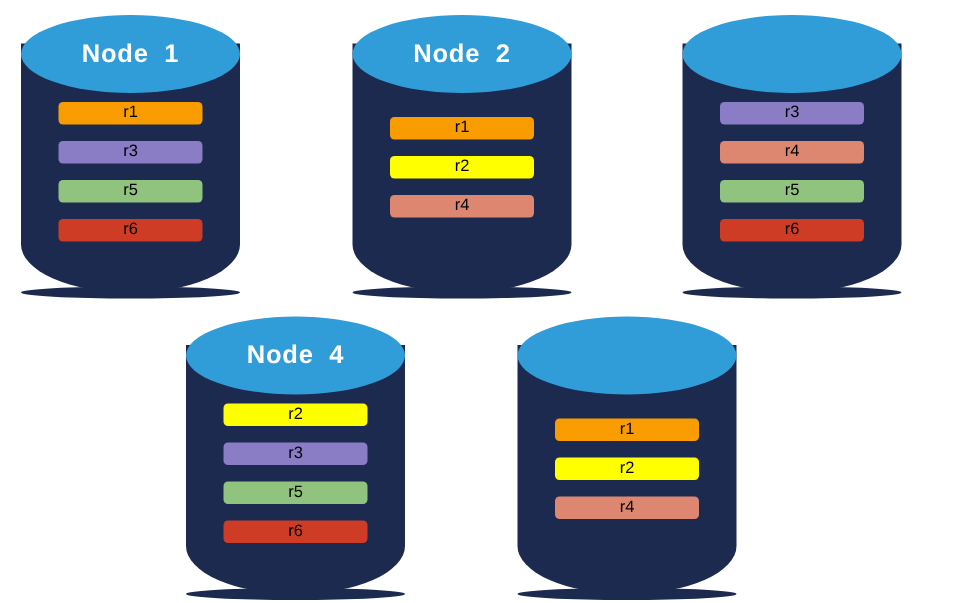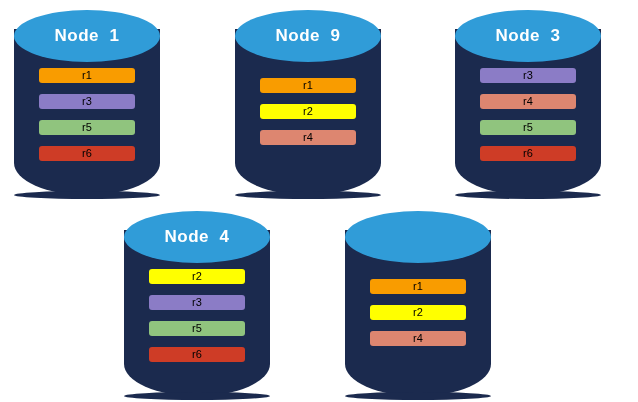--- a/index.html
+++ b/index.html
@@ -119,31 +119,30 @@
       <div class="replicas count-4">
         <div class="replica" style="background: rgb(249, 156, 0); color: rgb(0, 0, 0);">r1</div>
         <div class="replica" style="background: rgb(139, 124, 198); color: rgb(0, 0, 0);">r3</div>
         <div class="replica" style="background: rgb(144, 196, 126); color: rgb(0, 0, 0);">r5</div>
         <div class="replica" style="background: rgb(206, 60, 38); color: rgb(0, 0, 0);">r6</div>
       </div>
     </div>
     <div class="node" style="left: 235px; top: 10px;">
       <div class="cyl-body" style="background: rgb(27, 42, 78);"></div>
       <div class="cyl-top" style="background: rgb(48, 156, 216);"></div>
-      <div class="node-title" style="color: rgb(255, 255, 255);">Node  9</div>
+      <div class="node-title" style="color: rgb(255, 255, 255);">Node  2</div>
       <div class="replicas count-3">
         <div class="replica" style="background: rgb(249, 156, 0); color: rgb(0, 0, 0);">r1</div>
         <div class="replica" style="background: rgb(255, 255, 0); color: rgb(0, 0, 0);">r2</div>
         <div class="replica" style="background: rgb(221, 134, 112); color: rgb(0, 0, 0);">r4</div>
       </div>
     </div>
     <div class="node" style="left: 455px; top: 10px;">
       <div class="cyl-body" style="background: rgb(27, 42, 78);"></div>
       <div class="cyl-top" style="background: rgb(48, 156, 216);"></div>
-      <div class="node-title" style="color: rgb(255, 255, 255);">Node  3</div>
       <div class="replicas count-4">
         <div class="replica" style="background: rgb(139, 124, 198); color: rgb(0, 0, 0);">r3</div>
         <div class="replica" style="background: rgb(221, 134, 112); color: rgb(0, 0, 0);">r4</div>
         <div class="replica" style="background: rgb(144, 196, 126); color: rgb(0, 0, 0);">r5</div>
         <div class="replica" style="background: rgb(206, 60, 38); color: rgb(0, 0, 0);">r6</div>
       </div>
     </div>
     <div class="node" style="left: 124px; top: 211px;">
       <div class="cyl-body" style="background: rgb(27, 42, 78);"></div>
       <div class="cyl-top" style="background: rgb(48, 156, 216);"></div>

